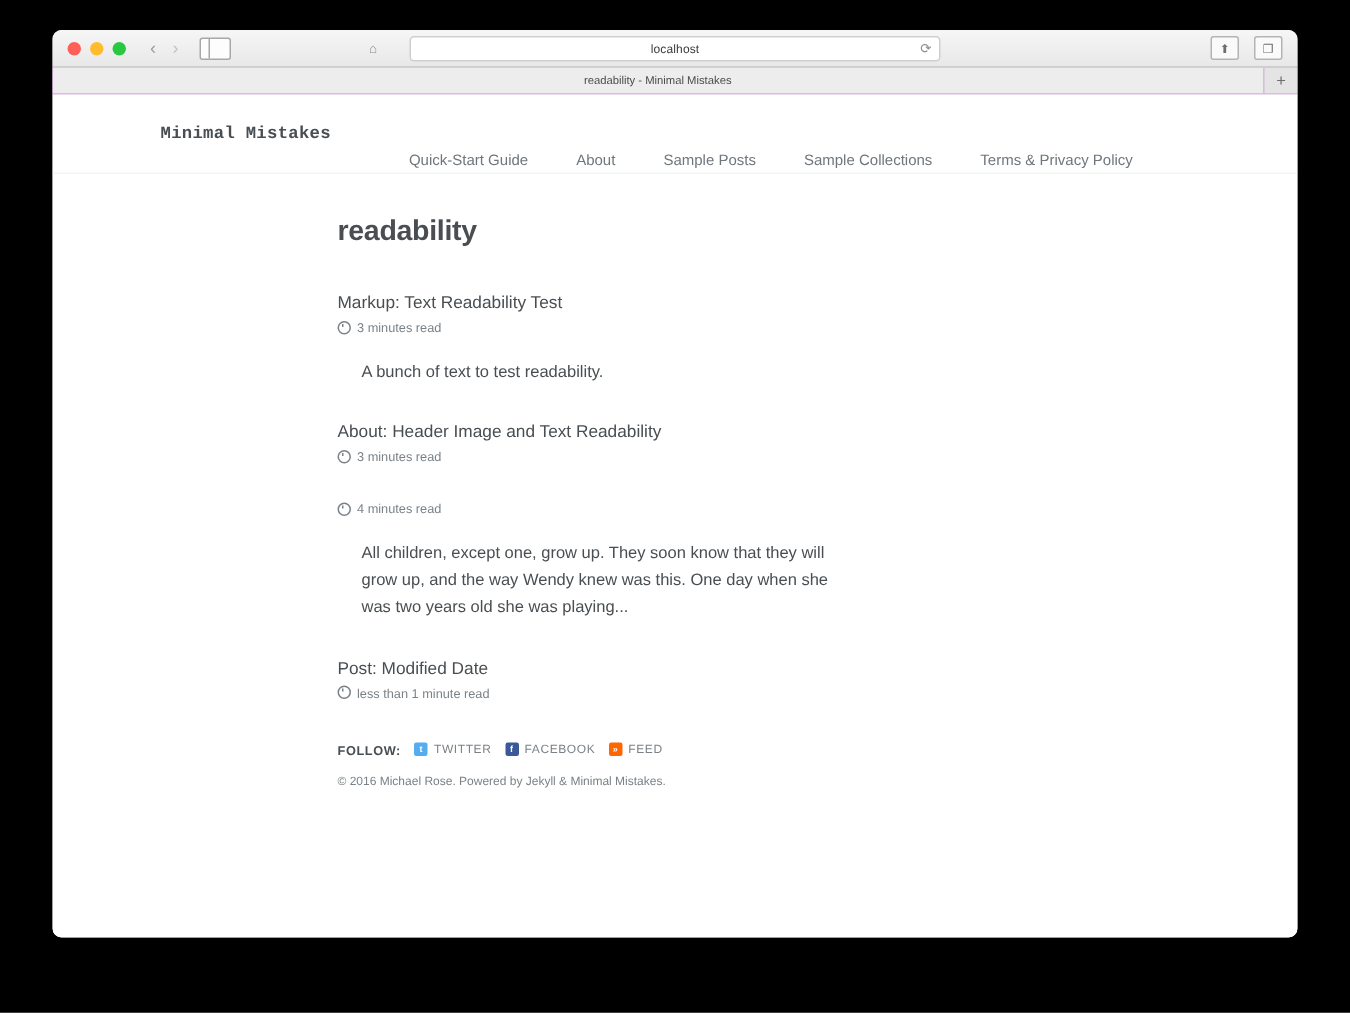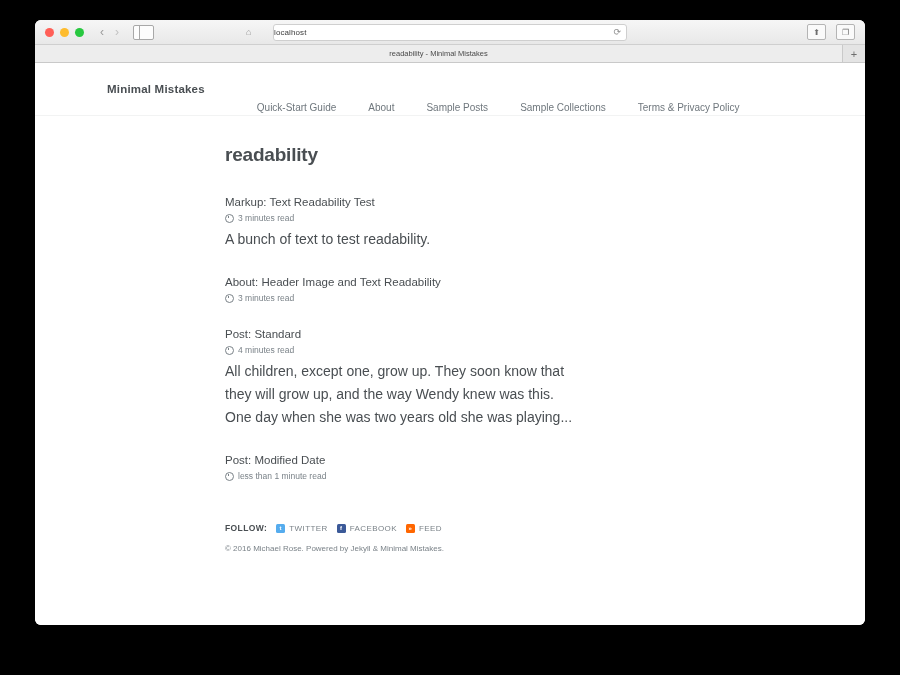--- a/index.html
+++ b/index.html
@@ -92,20 +92,21 @@
     height: 15px;
     background: #ffffff;
     border: 1px solid #cfcfcf;
     border-radius: 3px;
     display: flex;
     align-items: center;
     position: relative;
   }
   .urlbar .url-text {
     flex: 1;
+    text-align: center;
     font-size: 8px;
     color: #3c3c3c;
     letter-spacing: .1px;
   }
   .home-icon {
     position: absolute;
     left: -28px;
     top: 2px;
     font-size: 9px;
     color: #8d8d8d;
@@ -185,20 +186,21 @@
     display: flex;
     align-items: center;
     padding-left: 72px;
   }
   .site-title {
     font-size: 11.5px;
     color: #494e52;
     font-weight: bold;
     letter-spacing: .2px;
     margin-right: 52px;
+    font-family: Liberation Mono, monospace;
   }
   .nav-list {
     display: flex;
     gap: 32px;
     margin-top: 37px;
   }
   .nav-link {
     font-size: 10px;
     color: #6f777d;
   }
@@ -240,28 +242,28 @@
     position: relative;
   }
   .clock-icon:after {
     content: "";
     position: absolute;
     left: 2.3px; top: 1px;
     width: 1px; height: 2.4px;
     background: #7a8288;
   }
   .post-excerpt {
-    font-size: 14px;
+    font-size: 11px;
     color: #494e52;
     line-height: 1.65;
-    margin: 0;
+    margin: 16px;
   }
 
   .footer {
-    margin-top: 42px;
+    margin-top: 28px;
     max-width: 352px;
   }
   .follow-row {
     display: flex;
     align-items: center;
     gap: 9px;
     font-size: 8.5px;
     color: #7a8288;
     letter-spacing: .4px;
   }
@@ -366,21 +368,20 @@
 
       <div class="post">
         <h2 class="post-title">About: Header Image and Text Readability</h2>
         <div class="post-meta">
           <span class="clock-icon"></span>
           <span>3 minutes read</span>
         </div>
       </div>
 
       <div class="post">
-        <h2 class="post-title">Post: Standard</h2>
         <div class="post-meta">
           <span class="clock-icon"></span>
           <span>4 minutes read</span>
         </div>
         <p class="post-excerpt">All children, except one, grow up. They soon know that they will grow up, and the way Wendy knew was this. One day when she was two years old she was playing...</p>
       </div>
 
       <div class="post">
         <h2 class="post-title">Post: Modified Date</h2>
         <div class="post-meta">

